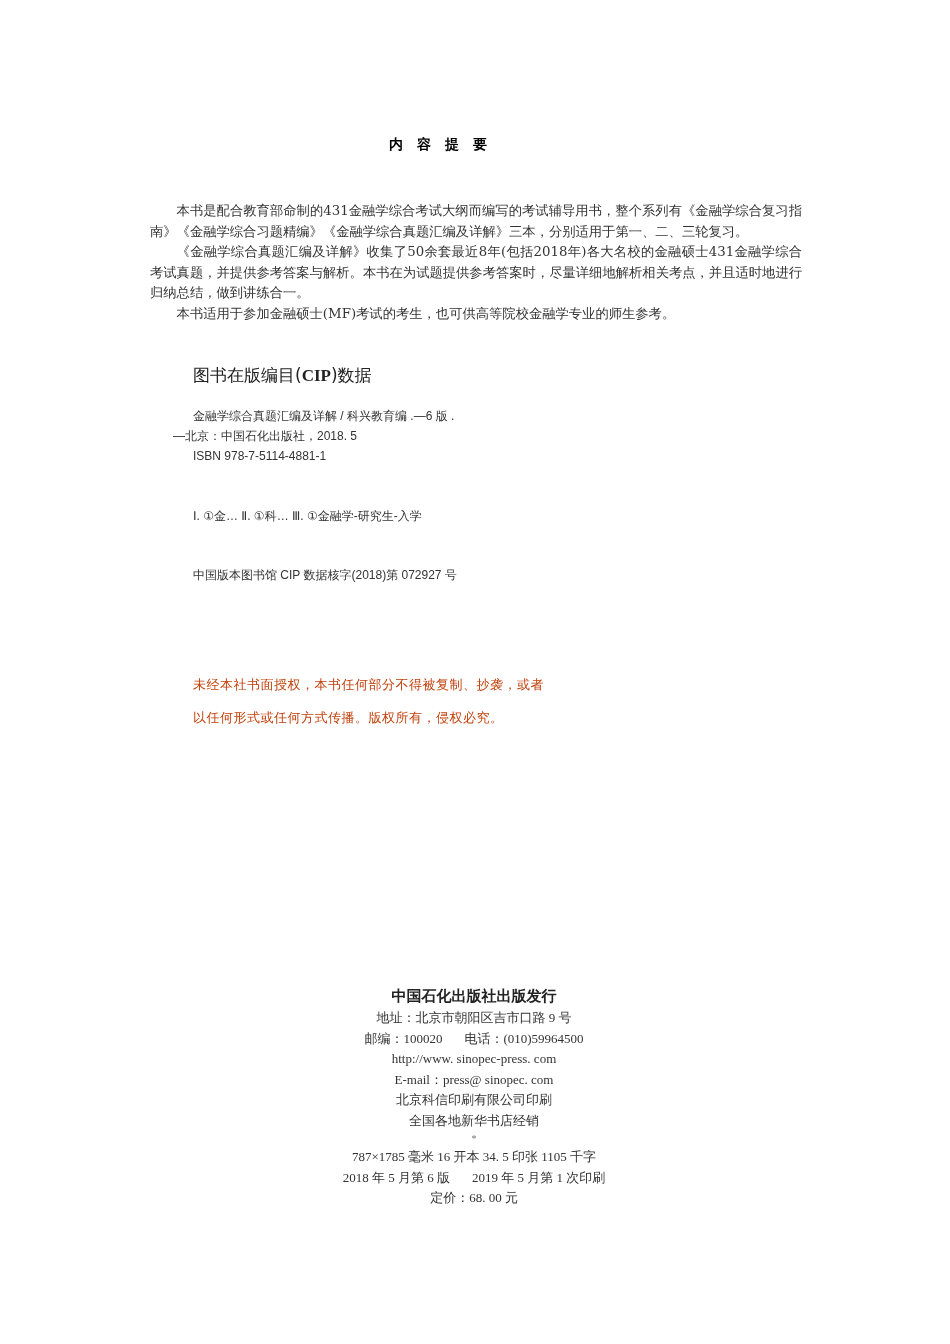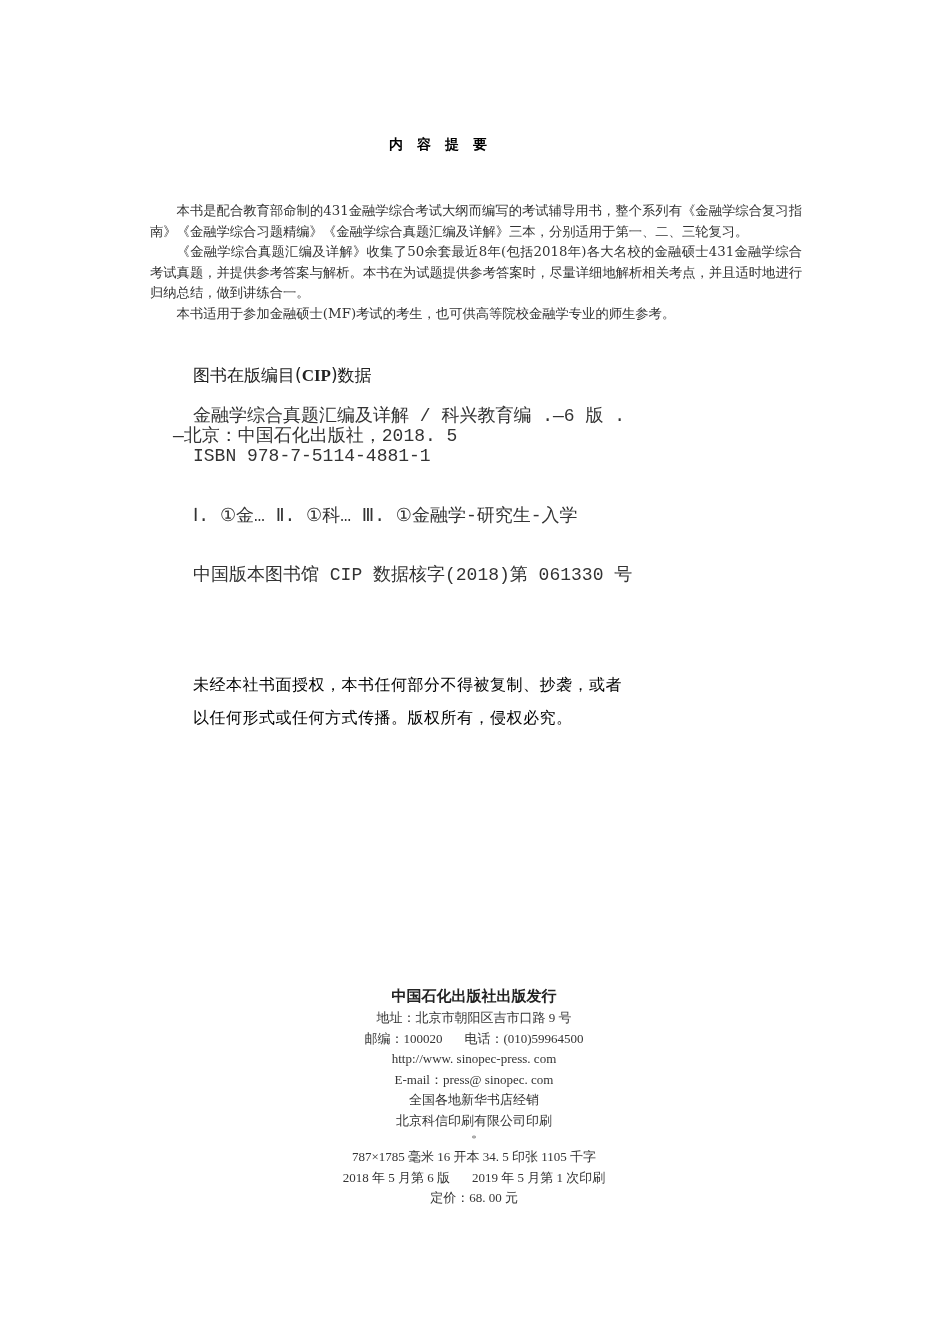--- a/index.html
+++ b/index.html
@@ -52,42 +52,42 @@
     color: #222;
   }
   .cip-heading .cip-en {
     font-family: "Liberation Serif", "DejaVu Serif", serif;
     font-weight: bold;
     margin-top: 44px;
   }
   .cip-block {
     position: absolute;
     left: 173px;
-    font-size: 18px;
+    font-size: 12px;
     line-height: 20px;
     color: #333;
-    font-family: Liberation Mono, monospace;
+    font-family: Liberation Sans, sans-serif;
     white-space: nowrap;
   }
   .cip-block .indent { padding-left: 20px; display: block; }
   .cip-block .hang { display: block; }
   .cip-main { top: 406px; }
   .cip-class { top: 506px; }
   .cip-record { top: 565px; }
 
   
   .copyright {
     position: absolute;
     left: 193px;
     top: 668px;
     width: 560px;
     font-family: "DejaVu Sans", "Liberation Sans", sans-serif;
-    font-size: 16px;
+    font-size: 13px;
     line-height: 33px;
-    color: #000000;
+    color: #c2410c;
     letter-spacing: 0.5px;
   }
   .copyright div { white-space: nowrap; }
 
   
   .colophon {
     position: absolute;
     left: 0; width: 948px;
     top: 984px;
     text-align: center;
@@ -127,38 +127,38 @@
     <span class="indent">金融学综合真题汇编及详解 / 科兴教育编 .—6 版 .</span>
     <span class="hang">—北京：中国石化出版社，2018. 5</span>
     <span class="indent">ISBN 978-7-5114-4881-1</span>
   </div>
 
   <div class="cip-block cip-class">
     <span class="indent">Ⅰ. ①金… Ⅱ. ①科… Ⅲ. ①金融学-研究生-入学</span>
   </div>
 
   <div class="cip-block cip-record">
-    <span class="indent">中国版本图书馆 CIP 数据核字(2018)第 061330 号</span>
+    <span class="indent">中国版本图书馆 CIP 数据核字(2018)第 072927 号</span>
   </div>
 
   <div class="copyright">
     <div>未经本社书面授权，本书任何部分不得被复制、抄袭，或者</div>
     <div>以任何形式或任何方式传播。版权所有，侵权必究。</div>
   </div>
 
   <div class="colophon">
     <div class="line publisher">中国石化出版社出版发行</div>
     <div class="line">地址：北京市朝阳区吉市口路 9 号</div>
     <div class="line">
       <span>邮编：100020</span><span class="spacer"></span><span>电话：(010)59964500</span>
     </div>
     <div class="line">http://www. sinopec-press. com</div>
     <div class="line">E-mail：press@ sinopec. com</div>
+    <div class="line">北京科信印刷有限公司印刷</div>
     <div class="line">全国各地新华书店经销</div>
-    <div class="line">北京科信印刷有限公司印刷</div>
     <div class="line asterisk">*</div>
     <div class="line">787×1785 毫米 16 开本 34. 5 印张 1105 千字</div>
     <div class="line">
       <span>2018 年 5 月第 6 版</span><span class="spacer"></span><span>2019 年 5 月第 1 次印刷</span>
     </div>
     <div class="line">定价：68. 00 元</div>
   </div>
 
 </div>
 

